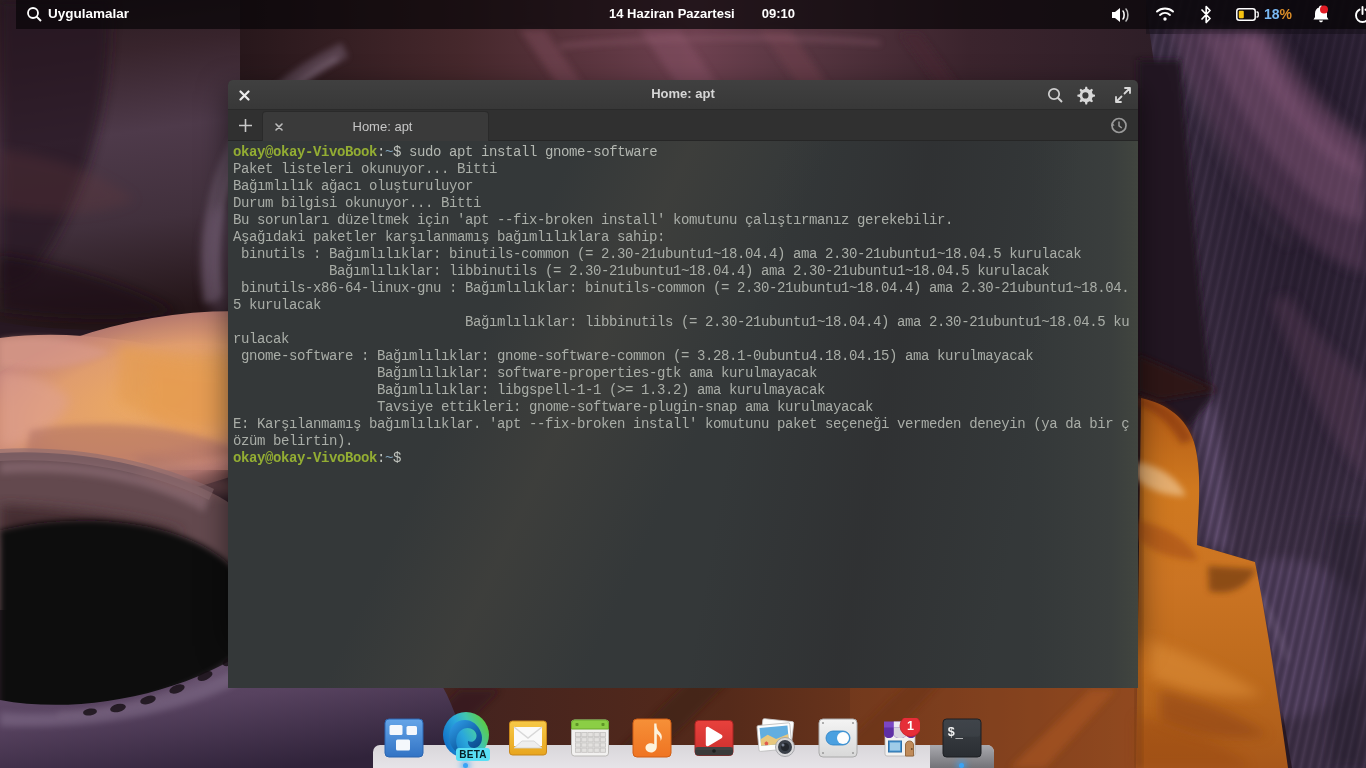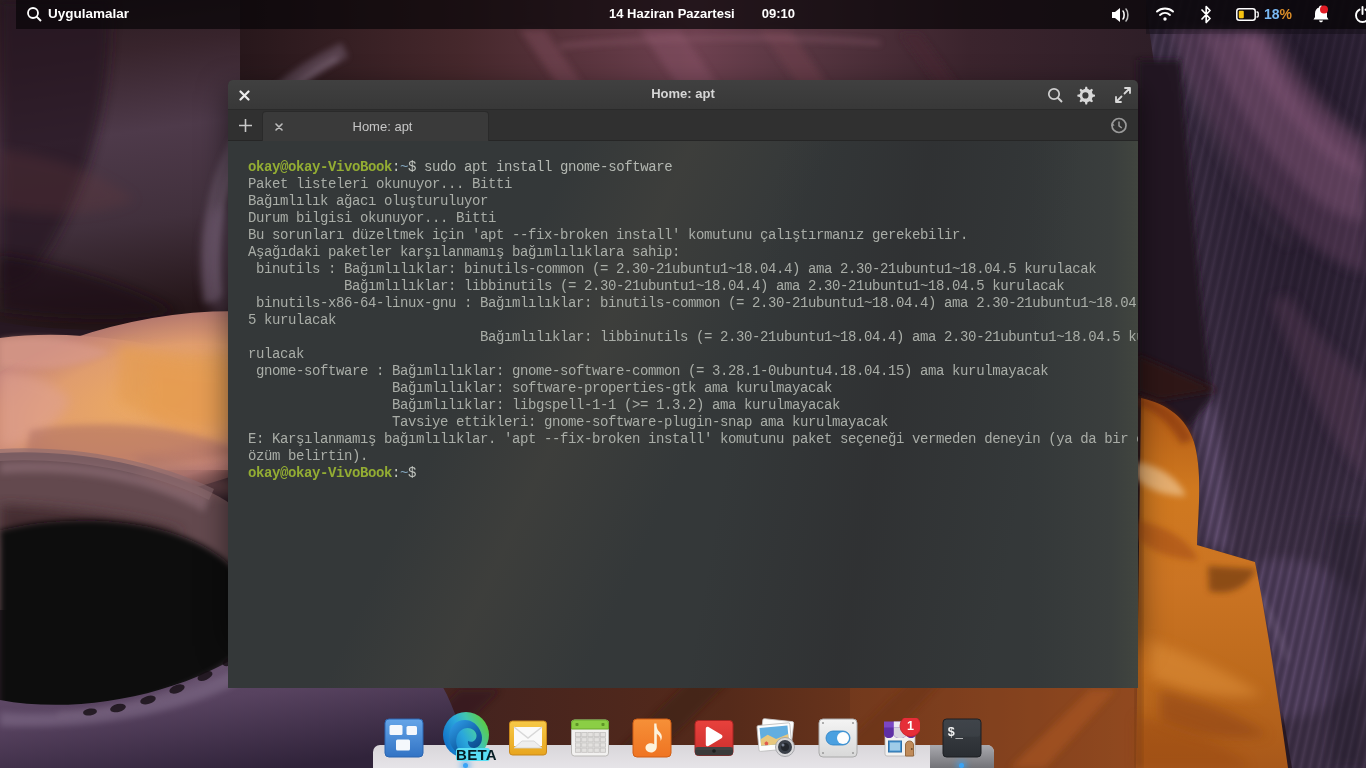--- a/index.html
+++ b/index.html
@@ -13,21 +13,21 @@
   #clockwrap span.date{margin-right:27px;}
   .pico{position:absolute;top:0;}
   
   #term{position:absolute;left:228px;top:80px;width:910px;height:556px;border-radius:5px 5px 0 0;box-shadow:0 10px 30px rgba(0,0,0,0.55);outline:1px solid rgba(22,22,22,0.7);outline-offset:-1px;}
   #titlebar{position:absolute;left:0;top:0;width:910px;height:30px;background:linear-gradient(#404040,#383838);border-radius:5px 5px 0 0;border-bottom:1px solid #2a2a2a;}
   #titlebar .title{position:absolute;left:0;top:6px;width:100%;text-align:center;color:#d6d6d6;font-family:"Liberation Sans",sans-serif;font-size:13px;font-weight:bold;}
   #tabbar{position:absolute;left:0;top:30px;width:910px;height:31px;background:#303030;border-bottom:1px solid #262626;}
   #tab{position:absolute;left:34px;top:1px;width:227px;height:30px;background:#3a3a3a;border:1px solid #2a2a2a;border-bottom:none;border-radius:4px 4px 0 0;}
   #tab .tlabel{position:absolute;left:7px;top:7px;width:100%;text-align:center;color:#c6c6c6;font-family:"Liberation Sans",sans-serif;font-size:13px;}
   #tcontent{position:absolute;left:0;top:61px;width:910px;height:547px;background:linear-gradient(115deg,rgba(62,60,56,0) 30%,rgba(70,68,62,0.5) 40%,rgba(62,60,56,0) 52%),linear-gradient(100deg,rgba(30,28,30,0) 55%,rgba(44,44,46,0.55) 70%,rgba(30,28,30,0) 85%),linear-gradient(90deg,#343839 0%,#343839 88%,#3a3e3d 97%,#41453f 100%);background-color:#343839;overflow:hidden;}
-  #tcontent pre{margin:15px;padding:3px 0 0 5px;font-family:"Liberation Mono",monospace;font-size:14px;letter-spacing:-0.4px;line-height:17px;color:#a9ada7;}
+  #tcontent pre{margin:0;padding:3px 0 0 5px;font-family:"Liberation Mono",monospace;font-size:14px;letter-spacing:-0.4px;line-height:17px;color:#a9ada7;}
   .g{color:#93ad33;font-weight:bold;}
   .w{color:#c0c4be;}
   .t{color:#85a8c0;}
   .c{color:#b3b7b1;}
   
   #dock{position:absolute;left:373px;top:745px;width:621px;height:23px;background:linear-gradient(#d9d6da,#e6e4e8);border-radius:7px 7px 0 0;}
   #dockdark{position:absolute;left:557px;top:0;width:64px;height:23px;background:linear-gradient(#a9a9ae,#737378);border-radius:0 7px 0 0;}
   .dicon{position:absolute;top:718px;width:40px;height:40px;}
   .dot{position:absolute;top:763px;width:5px;height:5px;border-radius:50%;background:#3aa3f5;box-shadow:0 0 6px 2px rgba(58,163,245,0.8);}
 </style>
@@ -318,21 +318,21 @@
       </linearGradient>
     <linearGradient id="i2b" x1="0.2" y1="0.1" x2="0.8" y2="0.9">
         <stop offset="0" stop-color="#2a93dd"></stop>
         <stop offset="0.6" stop-color="#1262aa"></stop>
         <stop offset="1" stop-color="#0c4a8c"></stop>
       </linearGradient>
   </defs>
   <circle cx="24" cy="24" r="23" fill="url(#i2a)"></circle>
   <path d="M23,9 C13.5,9 7,16.5 7,25.5 C7,35.5 14.5,43.5 23.5,44.5 C15.5,40.5 12.5,32 15,25 C17.5,17.5 26,14.5 31.5,19 C35.5,22 35.5,27.5 31.8,30 C29.8,31.3 27.5,31 26,29.8 C25.2,34.2 28.8,38 33.5,36.8 C39.2,35.2 41.5,28.5 39,21.5 C36.2,13.8 30,9 23,9 Z" fill="url(#i2b)"></path>
 </svg>
-<div class="sans" style="position:absolute;left:456px;top:748px;width:34px;height:13px;background:#59dff5;border-radius:3px;color:#071e24;font-size:15px;font-weight:bold;text-align:center;line-height:13px;letter-spacing:0.3px;">BETA</div>
+<div class="sans" style="position:absolute;left:456px;top:748px;width:34px;height:13px;background:#59dff5;border-radius:3px;color:#071e24;font-size:10px;font-weight:bold;text-align:center;line-height:13px;letter-spacing:0.3px;">BETA</div>
 
 <svg class="dicon" style="left:508px;" viewBox="0 0 40 40">
   <defs>
       <linearGradient id="i3" x1="0" y1="0" x2="0" y2="1">
         <stop offset="0" stop-color="#f7c948"></stop>
         <stop offset="1" stop-color="#e8a51e"></stop>
       </linearGradient>
     </defs>
   <rect x="1.5" y="3" width="37" height="34" rx="3" fill="url(#i3)" stroke="#c8871a" stroke-width="1"></rect>
   <path d="M6,9 L34,9 L34,28 L6,28 Z" fill="#fafafa"></path>

